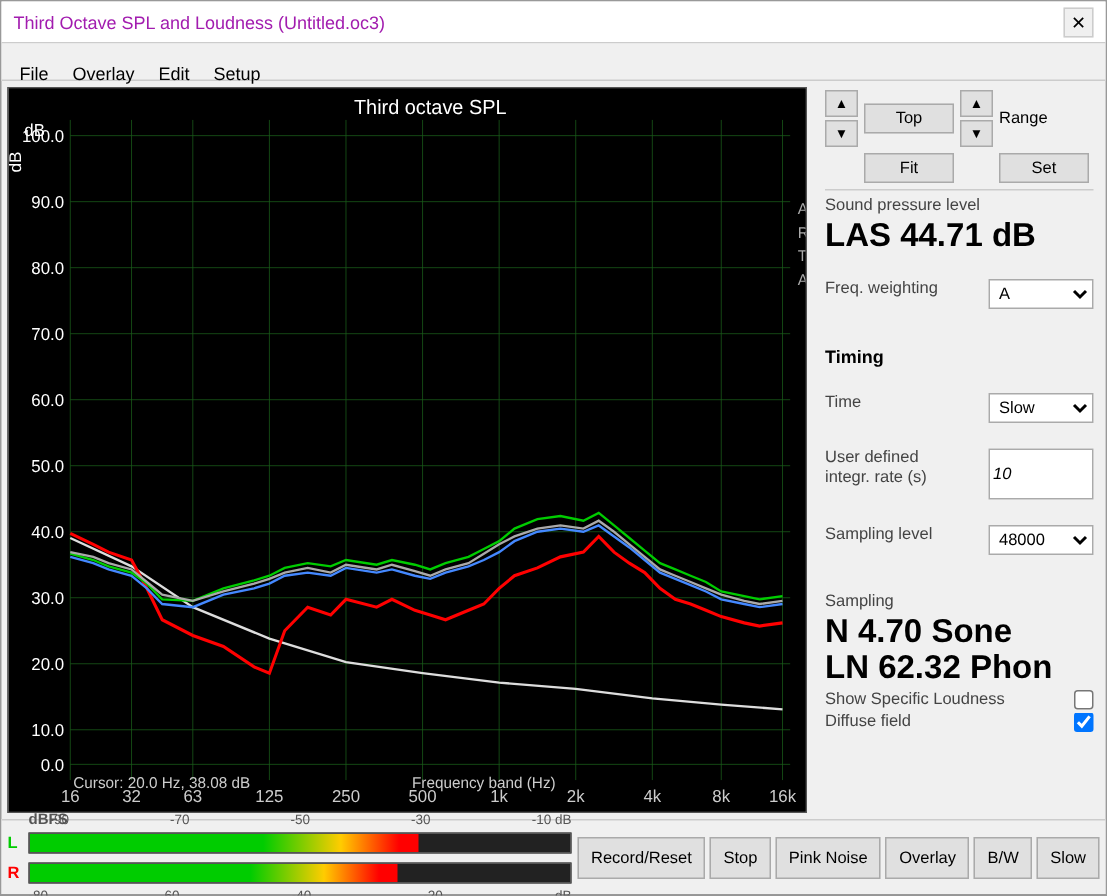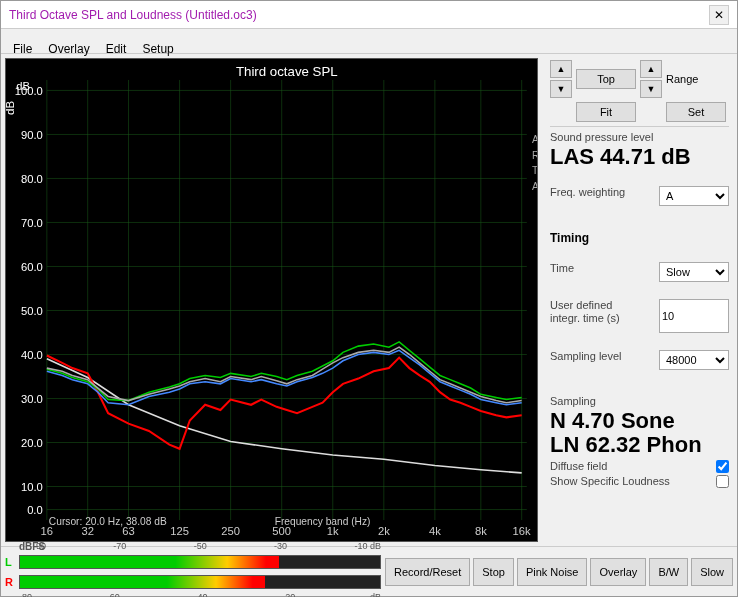--- a/index.html
+++ b/index.html
@@ -147,20 +147,21 @@
       padding: 0 2px;
       cursor: pointer;
     }
     .text-input {
       width: 70px;
       height: 20px;
       border: 1px solid #aaa;
       background: #fff;
       font-size: 11px;
       padding: 16px 2px;
+      font-style: italic;
     }
     .timing-section { margin-top: 4px; }
     .timing-label {
       font-size: 12px;
       font-weight: bold;
       color: #000;
       margin-bottom: 3px;
     }
     .loudness-section { margin-top: 4px; }
     .loudness-value {
@@ -383,43 +384,43 @@
       <div class="timing-section">
         <div class="timing-label">Timing</div>
         <div class="field-row">
           <span class="field-label">Time</span>
           <select class="dropdown">
             <option>Slow</option>
             <option>Fast</option>
           </select>
         </div>
         <div class="field-row">
-          <span class="field-label" style="max-width:90px; line-height:1.2">User defined integr. time (s)</span>
+          <span class="field-label" style="max-width:90px; line-height:1.2">User defined integr. rate (s)</span>
           <input type="text" class="text-input" value="10" style="">
         </div>
         <div class="field-row">
           <span class="field-label">Sampling level</span>
           <select class="dropdown">
             <option>48000</option>
             <option>44100</option>
           </select>
         </div>
       </div>
 
       <div class="loudness-section">
         <div class="section-label">Sampling</div>
         <div class="loudness-value">N 4.70 Sone</div>
         <div class="loudness-value">LN 62.32 Phon</div>
         <div class="checkbox-row">
+          <span class="checkbox-label">Show Specific Loudness</span>
+          <input type="checkbox" style="">
+        </div>
+        <div class="checkbox-row">
           <span class="checkbox-label">Diffuse field</span>
           <input type="checkbox" checked="" style="">
-        </div>
-        <div class="checkbox-row">
-          <span class="checkbox-label">Show Specific Loudness</span>
-          <input type="checkbox" style="">
         </div>
       </div>
     </div>
   </div>
 
   <div class="bottom-bar">
     <div class="meter-section">
       <div style="font-size:10px;color:#555;padding-left:14px;display:flex;gap:0;">
         <span style="width:14px;font-weight:bold">dBFS</span>
         <span style="flex:1;display:flex;justify-content:space-between;font-size:9px;">

